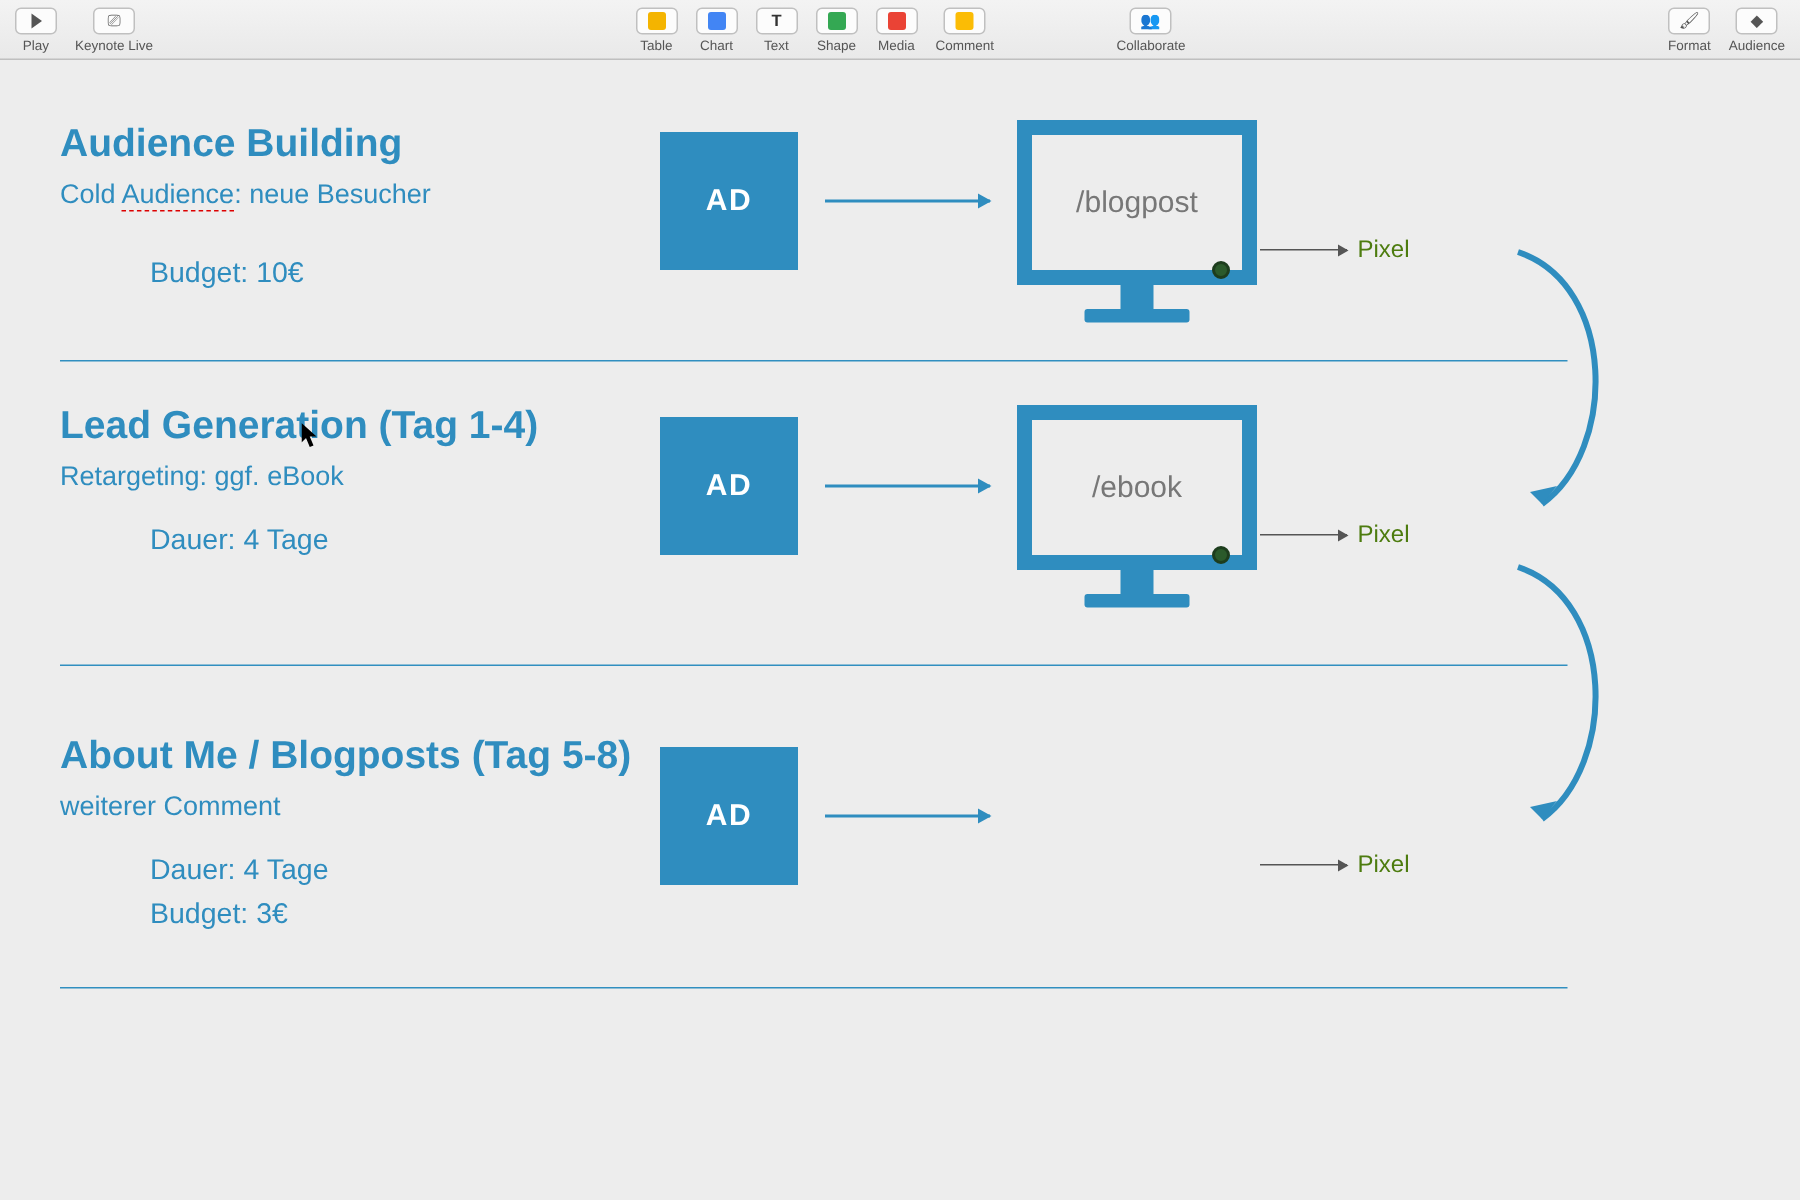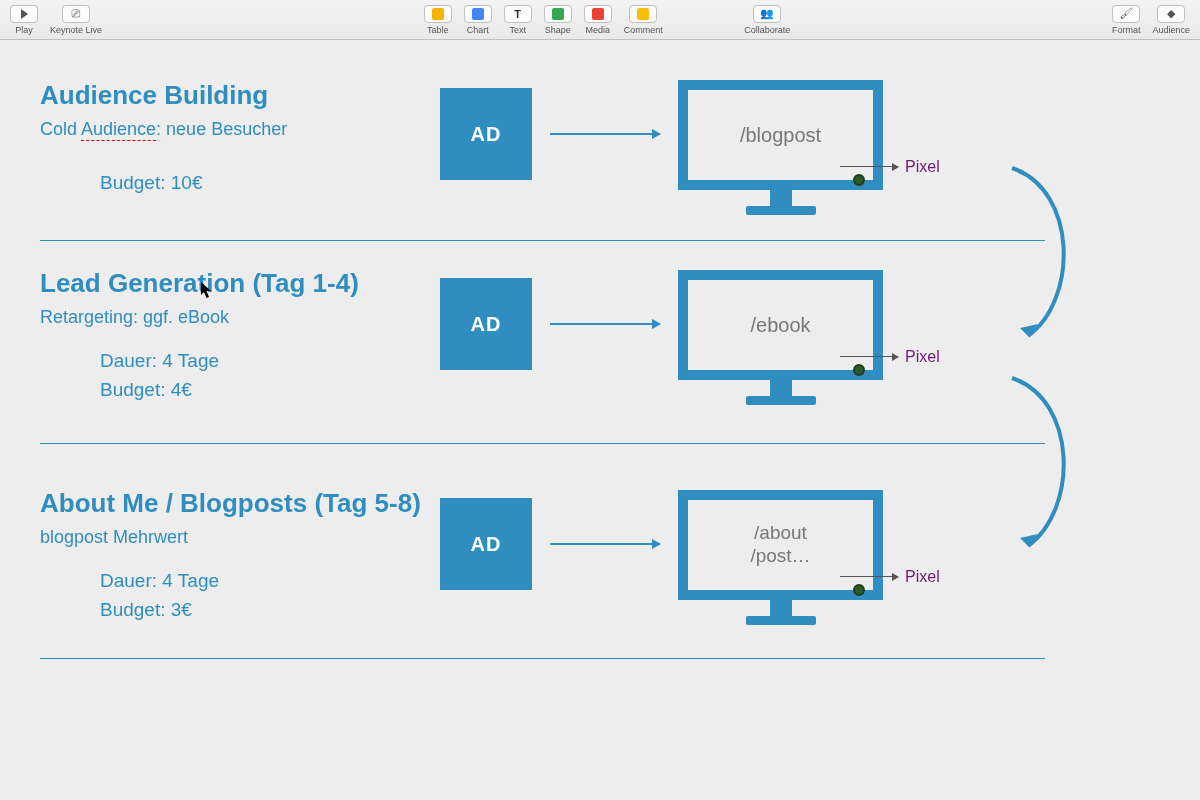--- a/index.html
+++ b/index.html
@@ -75,37 +75,37 @@
 }
 .arrow::after {
   content:""; position:absolute; right:-1px; top:-4px;
   border-left: 9px solid #2f8dbf;
   border-top: 5px solid transparent;
   border-bottom: 5px solid transparent;
 }
 
 .monitor {
   position: absolute;
-  width: 205px;
+  width: 160px;
 }
 .monitor .screen {
   height: 110px;
   border: 10px solid #2f8dbf;
   background: #ededed;
   color: #777; font-size: 20px;
   display:flex; flex-direction:column; align-items:center; justify-content:center;
   position:relative;
 }
 .monitor .neck { width: 22px; height: 16px; background:#2f8dbf; margin:0 auto; }
 .monitor .base { width: 70px; height: 9px; background:#2f8dbf; margin:0 auto; border-radius: 2px;}
 .pixel-dot {
   position:absolute; width:12px; height:12px; border-radius:50%;
   background:#2b5a2b; border:2px solid #1d3d1d;
 }
-.pixel-label { position:absolute; font-size:16px; color:#701a75;text-align:center; }
+.pixel-label { position:absolute; font-size:16px; color:#4d7c0f;text-align:center; }
 .pixel-line {
   position:absolute; height:1px; background:#555;
 }
 .pixel-line::after{
   content:""; position:absolute; right:-1px; top:-3px;
   border-left:7px solid #555;
   border-top:4px solid transparent; border-bottom:4px solid transparent;
 }
 
 .curve-arrow { position:absolute; }
@@ -214,21 +214,20 @@
   <div class="pixel-line" style="left:840px; top:126px; width:58px"></div>
   <div class="pixel-label" style="left:905px; top:118px">Pixel</div>
 
   <div class="divider" style="top:200px"></div>
 
   <div class="section" style="top:228px">
     <div class="title">Lead Generation (Tag 1-4)</div>
     <div class="subtitle">Retargeting: ggf. eBook</div>
     <div class="details" style="margin-top:18px">
       <div>Dauer: 4 Tage</div>
-      <div>Budget: 4€</div>
     </div>
   </div>
   <div class="ad-block" style="left:440px; top:238px">
       <span>AD</span>
     </div>
   <div class="arrow" style="left:550px; top:283px; width:110px"></div>
   <div class="monitor" style="left:678px; top:230px">
     <div class="screen">
       <span>/ebook</span>
       <div class="pixel-dot" style="right:8px; bottom:-6px"></div>
@@ -236,39 +235,30 @@
     <div class="neck"></div>
       <div class="base"></div>
   </div>
   <div class="pixel-line" style="left:840px; top:316px; width:58px"></div>
   <div class="pixel-label" style="left:905px; top:308px">Pixel</div>
 
   <div class="divider" style="top:403px"></div>
 
   <div class="section" style="top:448px">
     <div class="title">About Me / Blogposts (Tag 5-8)</div>
-    <div class="subtitle">blogpost Mehrwert</div>
+    <div class="subtitle">weiterer Comment</div>
     <div class="details" style="margin-top:18px">
       <div>Dauer: 4 Tage</div>
       <div>Budget: 3€</div>
     </div>
   </div>
   <div class="ad-block" style="left:440px; top:458px">
       <span>AD</span>
     </div>
   <div class="arrow" style="left:550px; top:503px; width:110px"></div>
-  <div class="monitor" style="left:678px; top:450px">
-    <div class="screen" style="font-size:19px; line-height:1.2">
-      <span>/about</span>
-      <span>/post…</span>
-      <div class="pixel-dot" style="right:8px; bottom:-6px"></div>
-    </div>
-    <div class="neck"></div>
-      <div class="base"></div>
-  </div>
   <div class="pixel-line" style="left:840px; top:536px; width:58px"></div>
   <div class="pixel-label" style="left:905px; top:528px">Pixel</div>
 
   <div class="divider" style="top:618px"></div>
 
   <svg class="curve-arrow" style="left:1000px; top:120px" width="90" height="190">
     <path d="M12 8 C 78 30, 78 140, 28 176" fill="none" stroke="#2f8dbf" stroke-width="4"></path>
     <path d="M28 176 l10 -12 l-18 4 z" fill="#2f8dbf"></path>
   </svg>
   <svg class="curve-arrow" style="left:1000px; top:330px" width="90" height="190">

